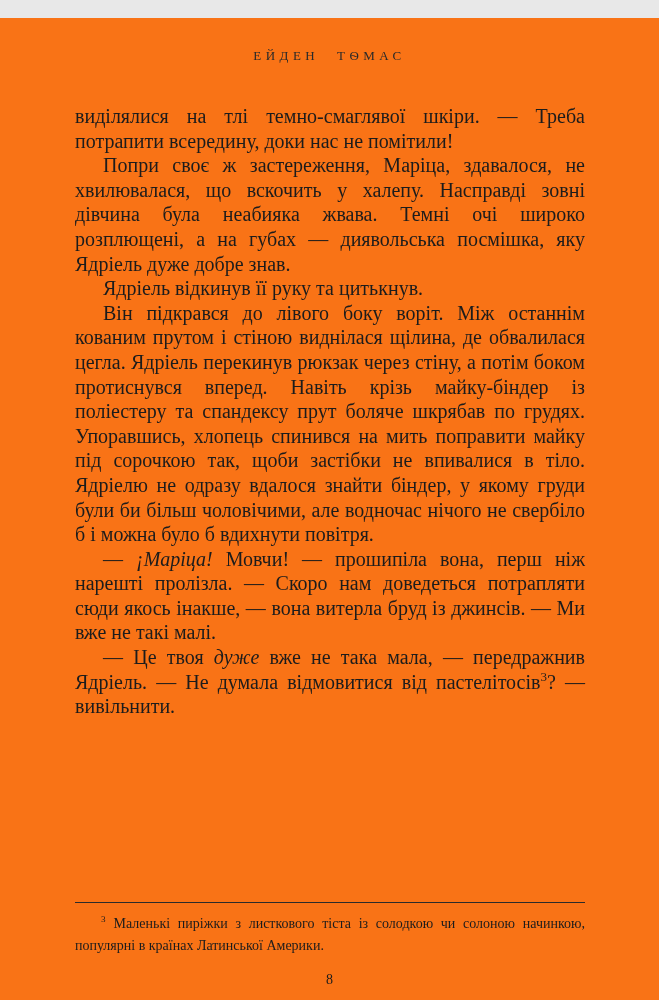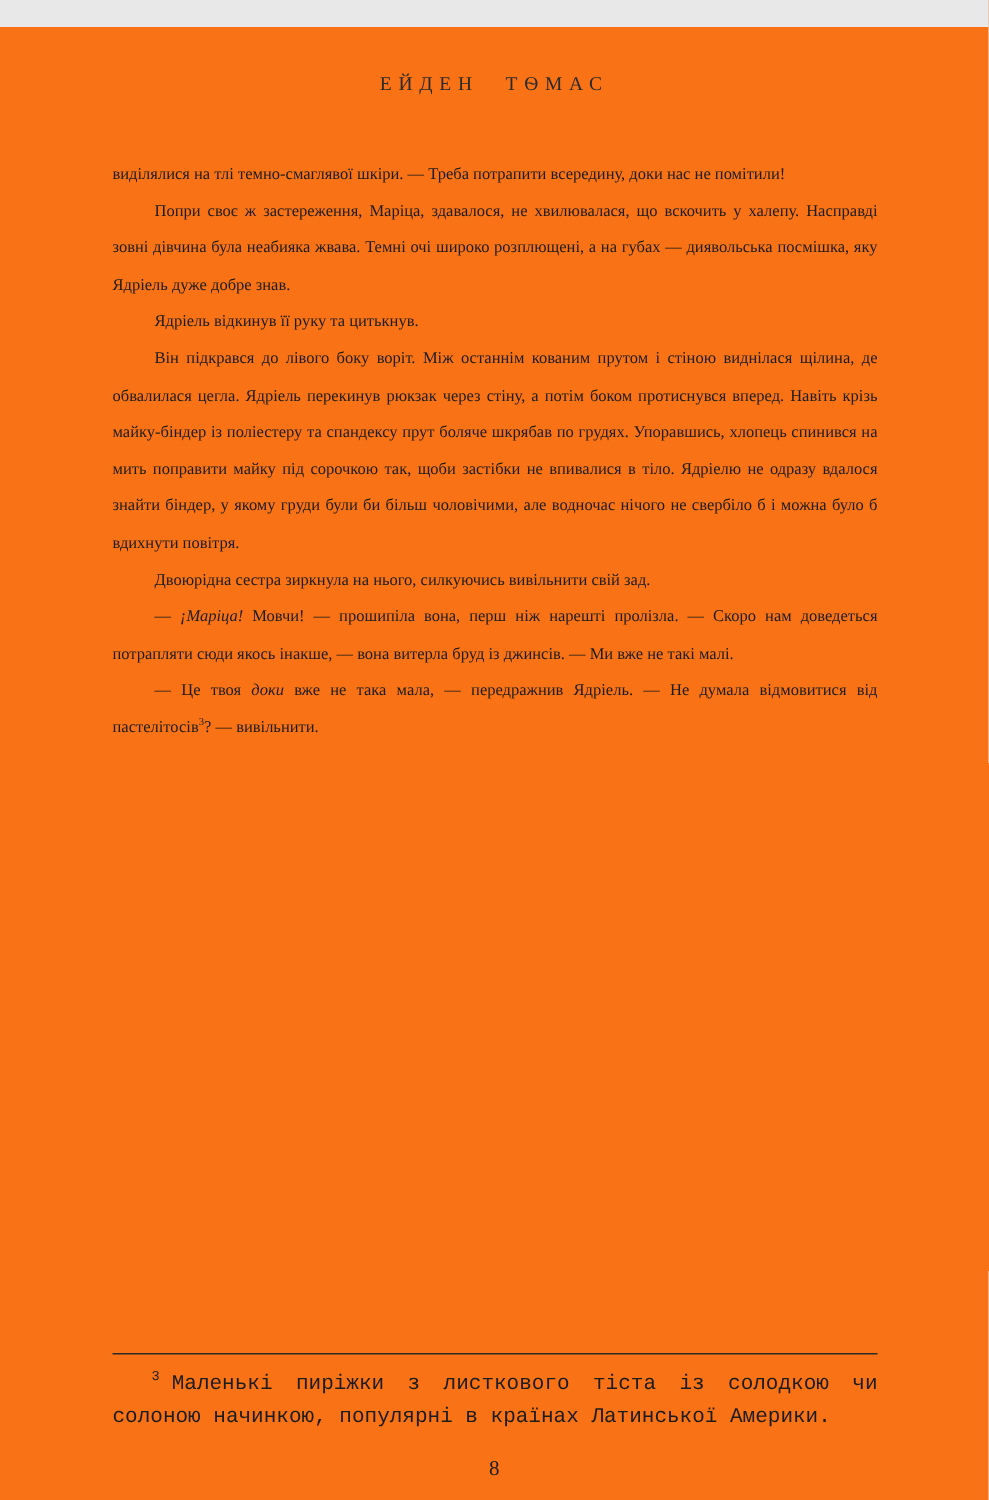--- a/index.html
+++ b/index.html
@@ -26,21 +26,21 @@
     font-size: 13px;
     letter-spacing: 4.5px;
     word-spacing: 10px;
     color: #2a2a2a;
   }
   .body-text {
     position: absolute;
     top: 86px;
     left: 75px;
     width: 510px;
-    font-size: 11px;
+    font-size: 20px;
     line-height: 24.6px;
     text-align: justify;
     hyphens: auto;
     -webkit-hyphens: auto;
   }
   .body-text p {
     margin: 0;
     text-indent: 28px;
   }
   .body-text p.no-indent {
@@ -52,21 +52,20 @@
   sup {
     font-size: 0.65em;
     line-height: 0;
     vertical-align: super;
   }
   .footnote-block {
     position: absolute;
     left: 75px;
     width: 510px;
     top: 884px;
-    font-family: Liberation Mono, monospace;
   }
   .footnote-divider {
     border: none;
     border-top: 1px solid #2b2b2b;
     margin: 0 0 10px 0;
     width: 510px;
   }
   .footnote-text {
     margin: 0;
     font-size: 14px;
@@ -100,25 +99,24 @@
 
     <p class="no-indent"><span>виділялися на тлі темно-смаглявої шкіри. — Треба потрапити всередину, доки нас не помітили!</span></p>
 
     <p><span>Попри своє ж застереження, Маріца, здавалося, не хвилювалася, що вскочить у халепу. Насправді зовні дівчина була неабияка жвава. Темні очі широко розплющені, а на губах — диявольська посмішка, яку Ядріель дуже добре знав.</span></p>
 
     <p><span>Ядріель відкинув її руку та цитькнув.</span></p>
 
     <p><span>Він підкрався до лівого боку воріт. Між останнім кованим прутом і стіною виднілася щілина, де обвалилася цегла. Ядріель перекинув рюкзак через стіну, а потім боком протиснувся вперед. Навіть крізь майку-біндер із поліестеру та спандексу прут боляче шкрябав по грудях. Упоравшись, хлопець спинився на мить поправити майку під сорочкою так, щоби застібки не впивалися в тіло. Ядріелю не одразу вдалося знайти біндер, у якому груди були би більш чоловічими, але водночас нічого не свербіло б і можна було б вдихнути повітря.</span></p>
 
 
-    <p><span>Двоюрідна сестра зиркнула на нього, силкуючись вивільнити свій зад.</span></p>
 
     <p><span>— </span><i>¡Маріца!</i><span> Мовчи! — прошипіла вона, перш ніж нарешті пролізла. — Скоро нам доведеться потрапляти сюди якось інакше, — вона витерла бруд із джинсів. — Ми вже не такі малі.</span></p>
 
-    <p><span>— Це твоя </span><i>доки</i><span> вже не така мала, — передражнив Ядріель. — Не думала відмовитися від пастелітосів</span><sup>3</sup><span>? — вивільнити.</span></p>
+    <p><span>— Це твоя </span><i>дуже</i><span> вже не така мала, — передражнив Ядріель. — Не думала відмовитися від пастелітосів</span><sup>3</sup><span>? — вивільнити.</span></p>
 
   </div>
 
   <div class="footnote-block">
     <hr class="footnote-divider">
     <p class="footnote-text"><sup>3</sup><span>Маленькі пиріжки з листкового тіста із солодкою чи солоною начинкою, популярні в країнах Латинської Америки.</span></p>
   </div>
 
   <div class="page-number">8</div>
 

